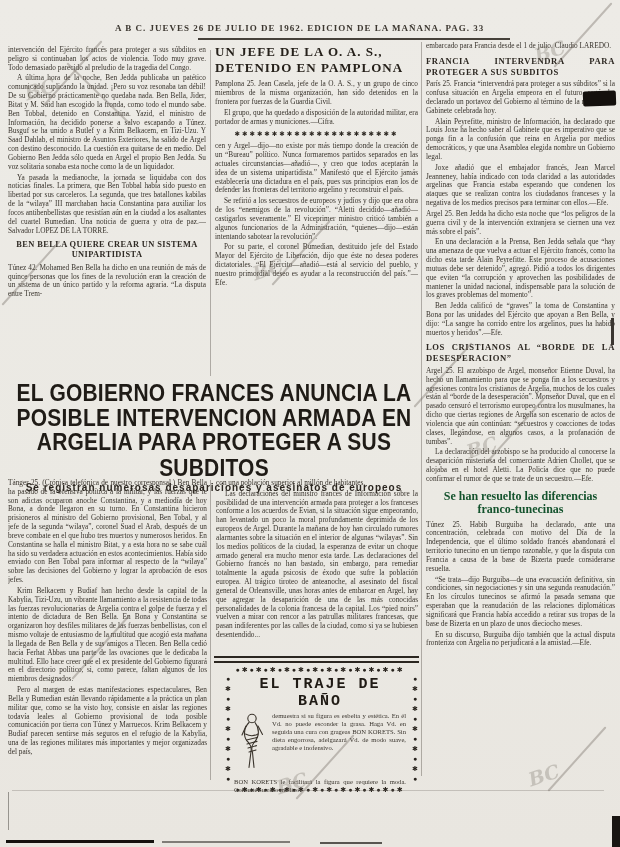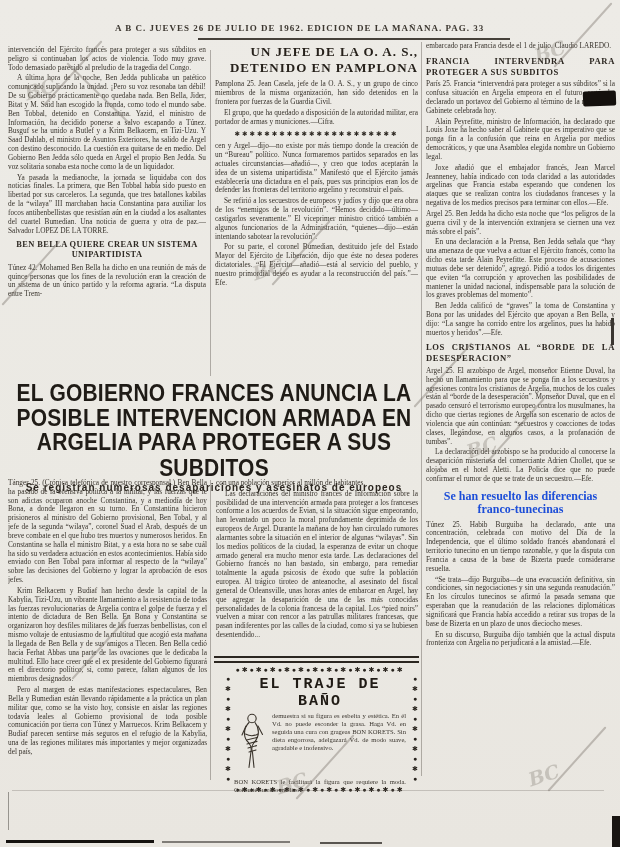--- a/index.html
+++ b/index.html
@@ -15,28 +15,28 @@
     font-weight:bold;font-size:9px;letter-spacing:1px;color:#3c3730;
     white-space:nowrap;
   }
   .header-rule{left:198px;top:38px;width:312px;height:2px;background:#46413a;}
   
   .col{overflow:hidden;text-align:justify;}
   .col p{margin:0 0 2px 0;font-size:7.3px;line-height:1.21;text-indent:9px;}
   .col p.flush{text-indent:0;}
   .subhead{font-weight:bold;text-align:center;font-size:8.4px;line-height:1.15;
     letter-spacing:0.4px;margin:5px 2px 4px;color:#2f2a24;}
-  .col-head-lg{font-weight:bold;text-align:right;font-size:13px;line-height:1.2;
+  .col-head-lg{font-weight:bold;text-align:left;font-size:13px;line-height:1.2;
     letter-spacing:1px;margin:0 0 5px;color:#26211b;}
   .stars{text-align:center;font-size:6.5px;letter-spacing:2px;margin:4px 0 4px;
     color:#2c2721;white-space:nowrap;overflow:hidden;}
   .rc-head{font-weight:bold;font-size:8.6px;line-height:1.25;
     letter-spacing:0.6px;margin:5px 0 3px;color:#2c2721;}
   .feature-head{font-weight:bold;text-align:center;font-size:12px;line-height:1.12;
-    margin:6px 4px 4px;color:#1d4ed8;}
+    margin:6px 4px 4px;color:#14532d;}
   
   .main-headline{
     font-family:"Liberation Sans", sans-serif;font-weight:bold;
     font-size:21px;line-height:1.08;text-align:center;letter-spacing:0.2px;
     color:#1f1b16;transform:scaleY(1.1);transform-origin:top center;
   }
   .main-sub{
     font-family:"Liberation Sans", sans-serif;font-weight:bold;font-size:10px;
     letter-spacing:1px;text-align:center;margin-top:10px;color:#2b2620;
   }
@@ -83,21 +83,21 @@
   <div class="subhead">BEN BELLA QUIERE CREAR UN SISTEMA UNIPARTIDISTA</div>
   <p class="flush">Túnez 42. Mohamed Ben Bella ha dicho en una reunión de más de quince personas que los fines de la revolución eran la creación de un sistema de un único partido y la reforma agraria. “La disputa entre Trem-</p>
 </div>
 
 <div class="abs col" style="left:215px;top:44px;width:203px;height:334px;">
   <div class="col-head-lg">UN JEFE DE LA O. A. S., DETENIDO EN PAMPLONA</div>
   <p class="flush">Pamplona 25. Jean Casela, jefe de la O. A. S., y un grupo de cinco miembros de la misma organización, han sido detenidos en la frontera por fuerzas de la Guardia Civil.</p>
   <p>El grupo, que ha quedado a disposición de la autoridad militar, era portador de armas y municiones.—Cifra.</p>
   <div class="stars">✱✱✱✱✱✱✱✱✱✱✱✱✱✱✱✱✱✱✱✱✱✱</div>
   <p class="flush">cen y Argel—dijo—no existe por más tiempo donde la creación de un “Bureau” político. Nunca formaremos partidos separados en las actuales circunstancias—añadió—, y creo que todos aceptarán la idea de un sistema unipartidista.” Manifestó que el Ejército jamás establecería una dictadura en el país, pues sus principios eran los de defender las fronteras del territorio argelino y reconstruir el país.</p>
-  <p>Se refirió a los secuestros de europeos y judíos y dijo que era obra de los “enemigos de la revolución”. “Hemos decidido—último—castigarlos severamente.” El viceprimer ministro criticó también a algunos funcionarios de la Administración, “quienes—dijo—están intentando sabotear la revolución”.</p>
+  <p>Se refirió a los secuestros de europeos y judíos y dijo que era obra de los “enemigos de la revolución”. “Aletti decidido—añadió—castigarlos severamente.” El viceprimer ministro criticó también a algunos funcionarios de la Administración, “quienes—dijo—están intentando sabotear la revolución”.</p>
   <p>Por su parte, el coronel Bumedian, destituido jefe del Estado Mayor del Ejército de Liberación, dijo que éste no desea poderes dictatoriales. “El Ejército—añadió—está al servicio del pueblo, y nuestro primordial deseo es ayudar a la reconstrucción del país.”—Efe.</p>
 </div>
 
 <div class="abs" style="left:8px;top:381px;width:412px;">
   <div class="main-headline">EL GOBIERNO FRANCES ANUNCIA LA POSIBLE INTERVENCION ARMADA EN ARGELIA PARA PROTEGER A SUS SUBDITOS</div>
   <div class="main-sub">Se registran numerosas desapariciones y asesinatos de europeos</div>
 </div>
 
 <div class="abs col" style="left:8px;top:479px;width:199px;height:290px;">
   <p class="flush">Tánger 25. (Crónica telefónica de nuestro corresponsal.) Ben Bella ha pasado de la ofensiva política a la militar, y las fuerzas que le son adictas ocuparon anoche Constantina, y a mediodía de hoy Bona, a donde llegaron en su turno. En Constantina hicieron prisioneros al ministro del Gobierno provisional, Ben Tobal, y al jefe de la segunda “wilaya”, coronel Suad el Arab, después de un breve combate en el que hubo tres muertos y numerosos heridos. En Constantina se halla el ministro Bitat, y a esta hora no se sabe cuál ha sido su verdadera actuación en estos acontecimientos. Había sido enviado con Ben Tobal para informar al respecto de la “wilaya” sobre las decisiones del Gobierno y lograr la aprobación de esos jefes.</p>

